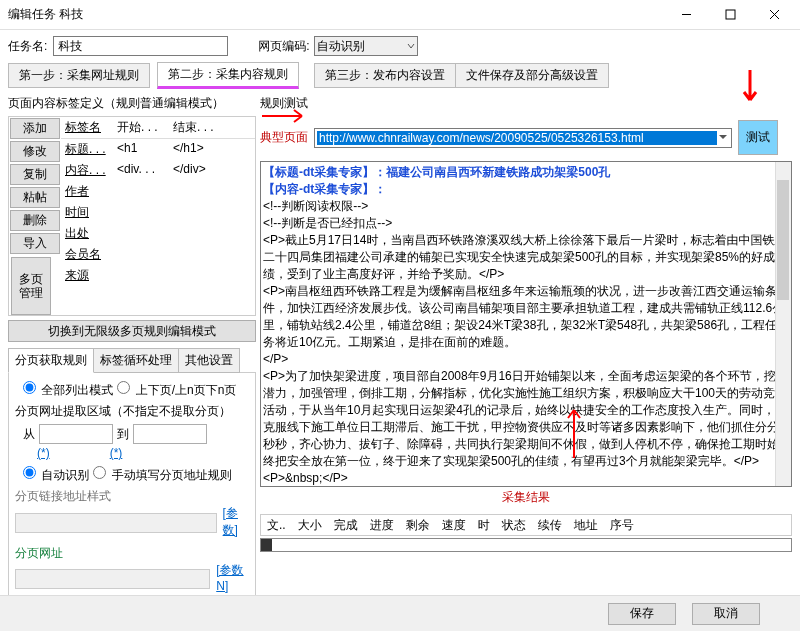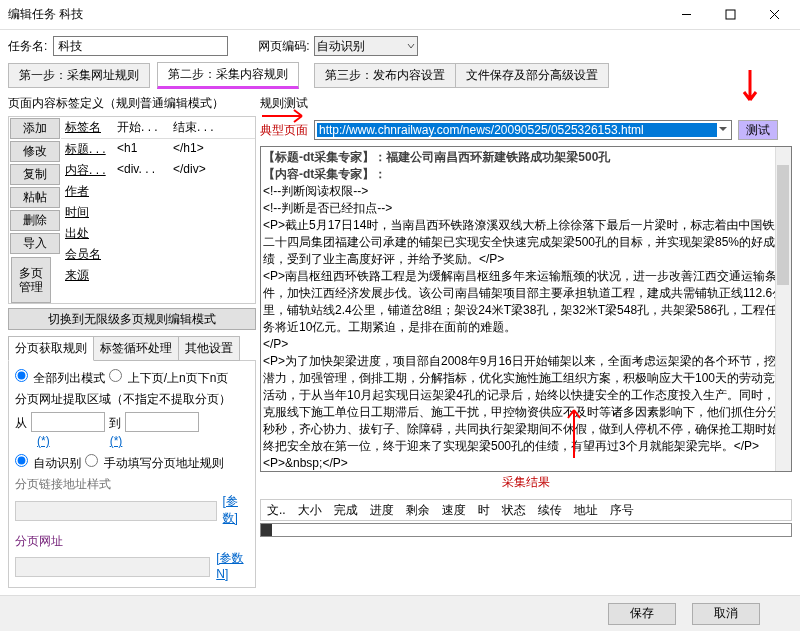--- a/index.html
+++ b/index.html
@@ -30,44 +30,44 @@
 .btn-col { width: 52px; display: flex; flex-direction: column; }
 .btn-col button { height: 21px; border: 1px solid #adadad; background: #e1e1e1; margin: 1px; cursor: default; }
 .tag-table { flex: 1; }
 .tag-head { display: flex; background: #fff; border-bottom: 1px solid #ddd; }
 .tag-head div { padding: 2px 4px; }
 .c1 { width: 52px; text-decoration: underline; } .c2 { width: 56px; } .c3 { width: 52px; }
 .tag-body { }
 .tag-row { display: flex; }
 .tag-row div { padding: 2px 4px; white-space: nowrap; }
 
-.multipage-btn { width: 40px; height: 46px; border: 1px solid #adadad; background: #e1e1e1; display: flex; align-items: center; justify-content: center; text-align: center; line-height: 14px; margin: 2px 0 0 2px; }
+.multipage-btn { width: 40px; height: 58px; border: 1px solid #adadad; background: #e1e1e1; display: flex; align-items: center; justify-content: center; text-align: center; line-height: 14px; margin: 2px 0 0 2px; }
 
 .wide-btn { width: 100%; height: 22px; border: 1px solid #adadad; background: #e1e1e1; margin-top: 4px; }
 
 .subtabs { display: flex; margin-top: 6px; }
 .subtab { padding: 3px 6px; border: 1px solid #bbb; background: #f0f0f0; margin-right: -1px; }
 .subtab.active { background: #fff; border-bottom: 1px solid #fff; z-index: 2; }
 
 .groupbox { border: 1px solid #ccc; padding: 6px; margin-top: -1px; background: #fff; }
-.radio-row { display: flex; align-items: flex-end; gap: 4px; margin: 2px 0; }
+.radio-row { display: flex; align-items: center; gap: 4px; margin: 2px 8px; }
 .radio-row input[type=radio] { margin-right: 2px; }
 .small-input { width: 74px; height: 20px; border: 1px solid #adadad; }
 .param-link { color: #0066cc; text-decoration: underline; cursor: pointer; }
 .disabled-input { width: 100%; height: 20px; border: 1px solid #ccc; background: #f0f0f0; margin-top: 2px; }
 
 .rule-test-row { display: flex; align-items: center; gap: 6px; margin-top: 6px; }
 .type-combo { width: 418px; height: 20px; border: 1px solid #7a7a7a; display: flex; align-items: center; padding: 0 14px 0 2px; position: relative; }
 .type-combo span { background: #0078d7; color: #fff; padding: 0 2px; white-space: nowrap; overflow: hidden; flex: 1; }
 .type-combo::after { content: ""; position: absolute; right: 4px; top: 6px; border: 4px solid transparent; border-top-color: #555; }
-.test-btn { width: 40px; height: 20px; border: 1px solid #adadad; background: #c4b5fd; }
+.test-btn { width: 40px; height: 35px; border: 1px solid #adadad; background: #7dd3fc; }
 
 .content-box { border: 1px solid #7a7a7a; height: 326px; margin-top: 6px; overflow: hidden; padding: 2px; line-height: 17px; background: #fff; position: relative; }
 .content-box p { white-space: normal; word-break: break-all; }
-.green-bold { color: #404040; font-weight: bold; }
+.green-bold { color: #1d4ed8; font-weight: bold; }
 .red-bold { color: #c00000; }
 
 .arrow-red { position: absolute; color: #ff0000; pointer-events: none; }
 
 .result-cols { display: flex; border: 1px solid #ccc; height: 22px; margin-top: 8px; align-items: center; }
 .result-cols div { padding: 2px 6px; }
 
 .dl-row { display: flex; align-items: center; gap: 10px; margin-top: 6px; }
 .dl-tab { padding: 2px 8px; border: 1px solid #bbb; background: #f0f0f0; }
 .dl-tab.active { background: #fff; }
@@ -200,21 +200,21 @@
       </div>
       <div class="radio-row" style="margin-top:6px">
         <label><input type="radio" checked="" style=""> <span>自动识别</span></label>
         <label><input type="radio" style=""> <span>手动填写分页地址规则</span></label>
       </div>
       <div style="color:#737373;margin-top:4px">分页链接地址样式</div>
       <div style="display:flex;align-items:center;gap:6px">
         <input class="disabled-input" disabled="" style="">
         <span class="param-link">[参数]</span>
       </div>
-      <div style="color:#701a75;margin-top:6px">分页网址</div>
+      <div style="color:#15803d;margin-top:6px">分页网址</div>
       <div style="display:flex;align-items:center;gap:6px">
         <input class="disabled-input" disabled="" style="">
         <span class="param-link">[参数N]</span>
       </div>
     </div>
   </div>
 
   <div class="right-col">
     <div class="fieldset-title">规则测试</div>
     <div class="rule-test-row">

